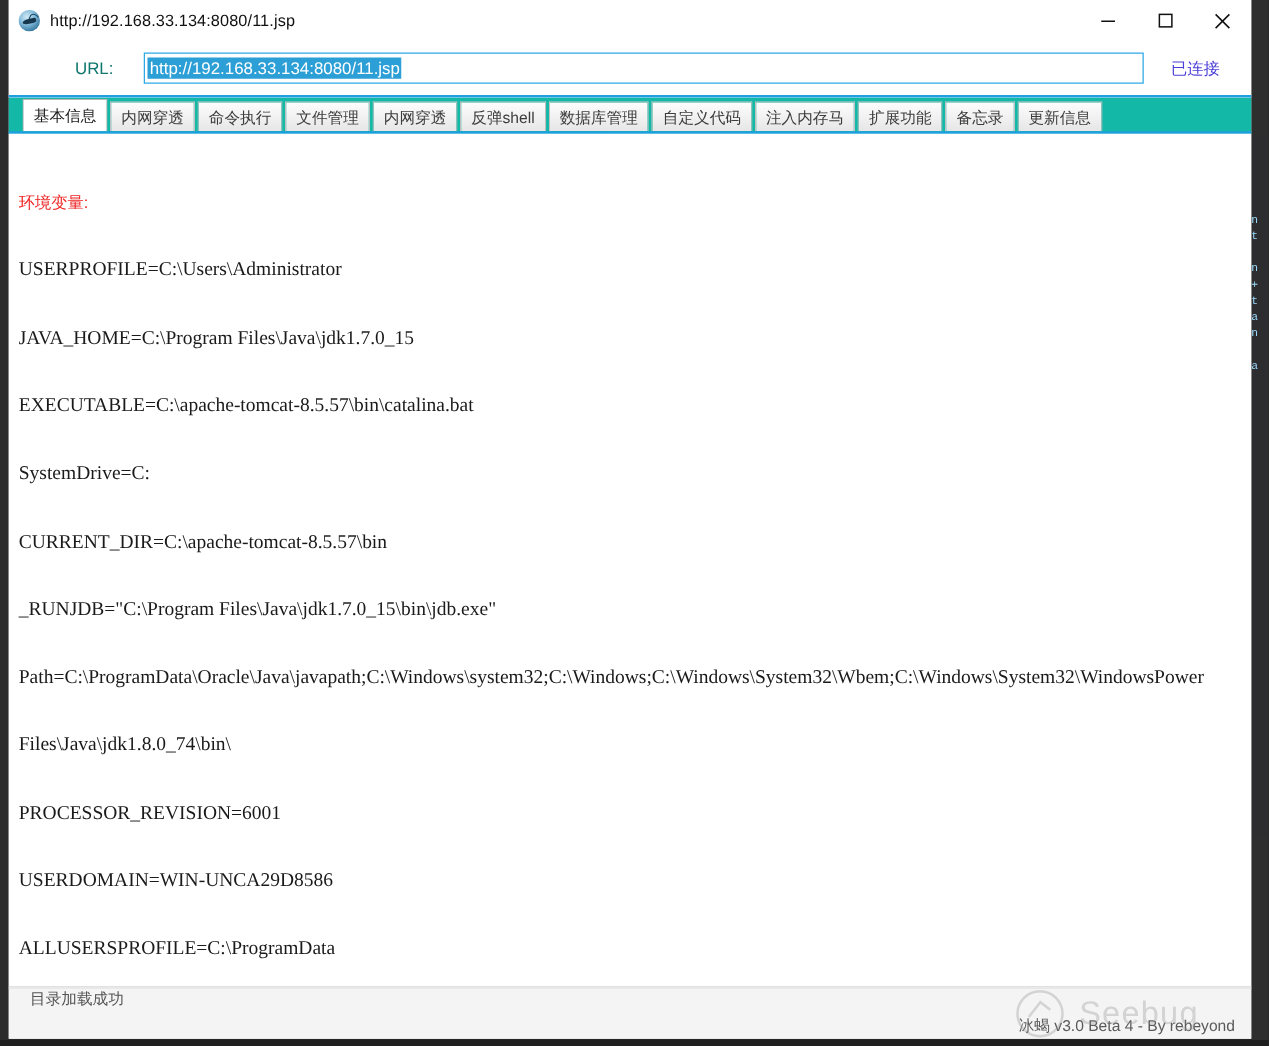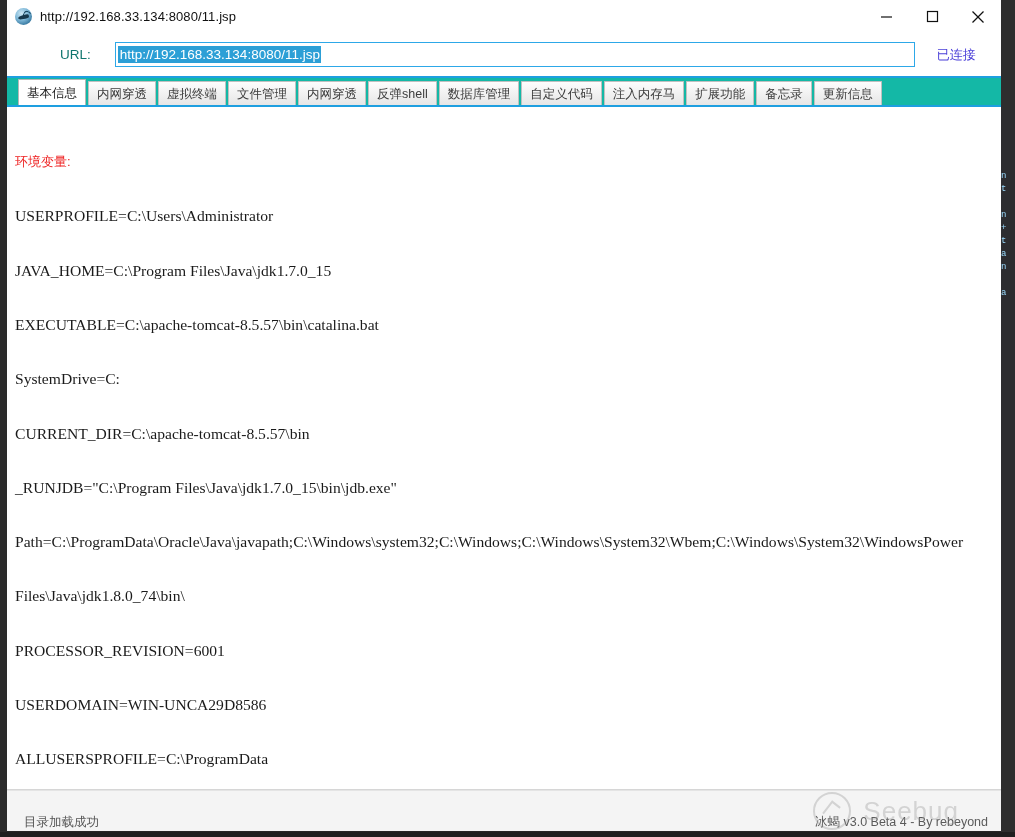--- a/index.html
+++ b/index.html
@@ -247,21 +247,21 @@
     display: block;
   }
   .console .ln { display: block; }
 
   
   .statusbar {
     height: 41px;
     background: #f4f4f4;
     flex: 0 0 auto;
     display: flex;
-    align-items: flex-end;
+    align-items: flex-start;
     justify-content: space-between;
     padding: 0 13px 0 17px;
     box-sizing: border-box;
     position: relative;
     border-top: 1px solid #e4e4e4;
   }
   .status-left {
     font-size: 12.5px;
     color: #555555;
     white-space: nowrap;
@@ -361,21 +361,21 @@
       <div class="url-label">URL:</div>
       <div class="url-field">
         <span class="url-value" title="http://">http://192.168.33.134:8080/11.jsp</span>
       </div>
       <div class="conn-status">已连接</div>
     </div>
 
     <div class="tabstrip">
       <div class="tab active">基本信息</div>
       <div class="tab">内网穿透</div>
-      <div class="tab">虚拟终端</div>
+      <div class="tab">命令执行</div>
       <div class="tab">文件管理</div>
       <div class="tab">内网穿透</div>
       <div class="tab">反弹shell</div>
       <div class="tab">数据库管理</div>
       <div class="tab">自定义代码</div>
       <div class="tab">注入内存马</div>
       <div class="tab">扩展功能</div>
       <div class="tab">备忘录</div>
       <div class="tab">更新信息</div>
     </div>

